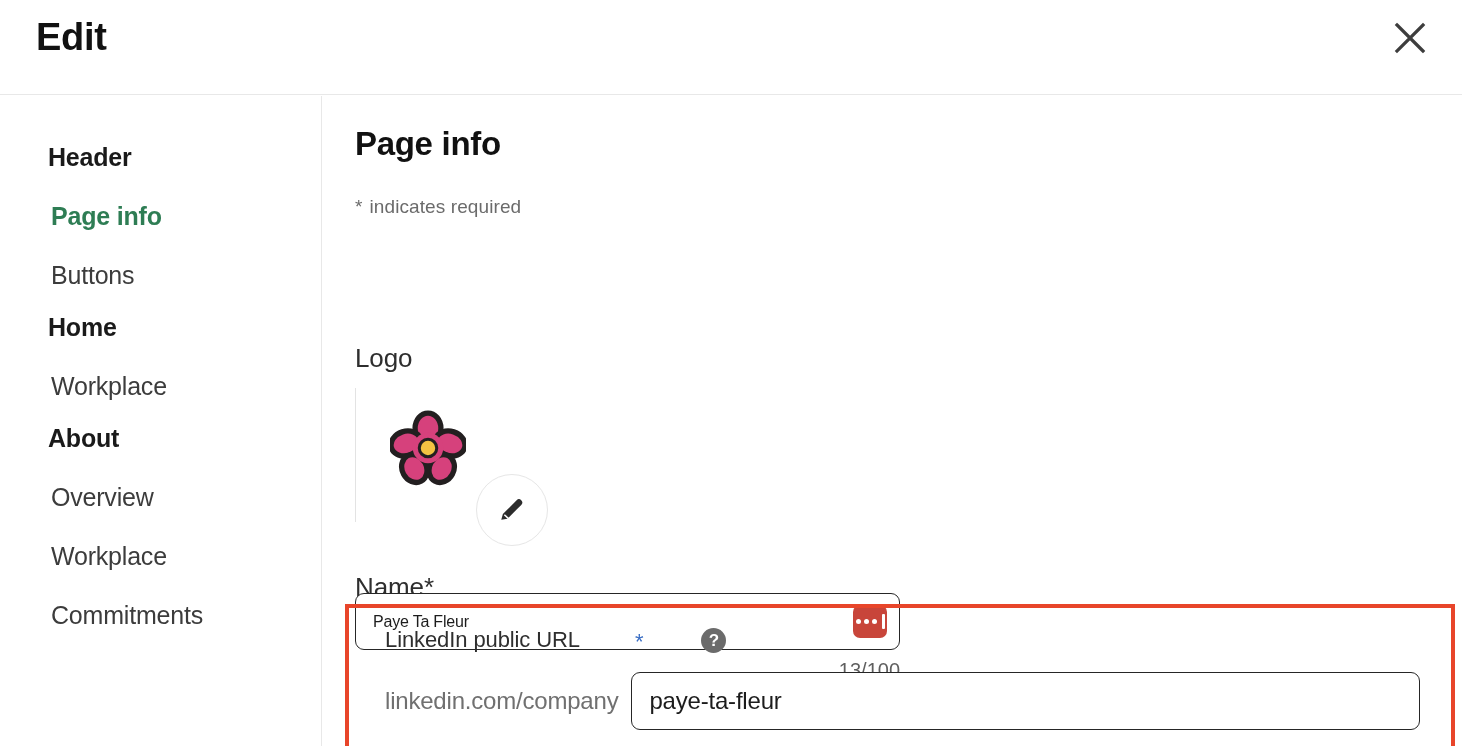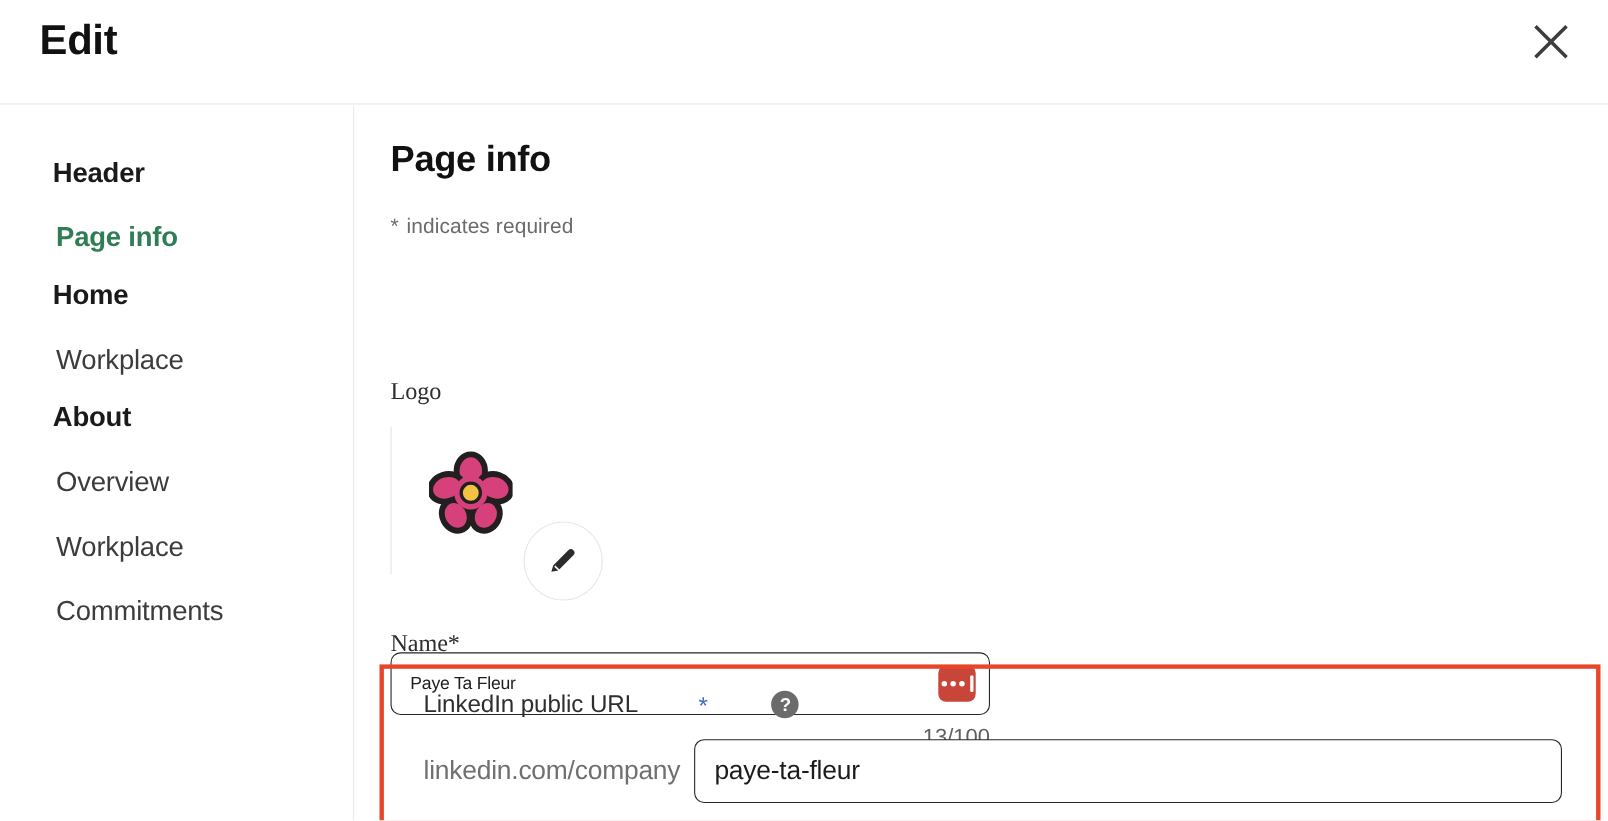--- a/index.html
+++ b/index.html
@@ -109,24 +109,23 @@
     position: absolute;
     left: 32px; top: 100px;
     font-size: 19px;
     color: #6b6b6b;
     letter-spacing: 0.1px;
   }
   .required-note .ast { margin-right: 7px; }
 
   .field-label {
     position: absolute;
-    font-size: 22px;
+    font-size: 26px;
     color: #2e2e2e;
     letter-spacing: -0.1px;
-    font-family: Liberation Serif, serif;
   }
 
   
   .logo-label { left: 32px; top: 247px; }
   .logo-wrap {
     position: absolute;
     left: 32px; top: 292px;
     width: 180px; height: 134px;
     border-left: 1px solid #e3e3e3;
   }
@@ -283,20 +282,21 @@
         </svg>
       </span>
     </button>
   </div>
 
   <nav class="sidebar">
     <div class="nav-group first">Header</div>
 
     <div class="nav-item active">Page info</div>
 
+    <div class="nav-item">Buttons</div>
 
     <div class="nav-group">Home</div>
 
     <div class="nav-item">Workplace</div>
 
     <div class="nav-group">About</div>
 
     <div class="nav-item">Overview</div>
 
     <div class="nav-item">Workplace</div>

